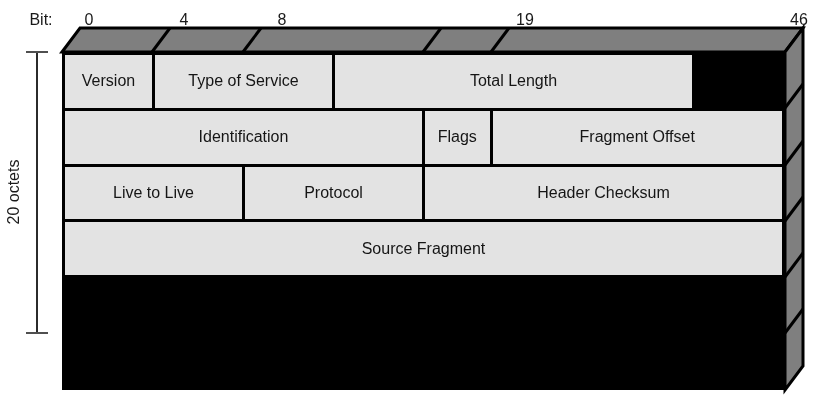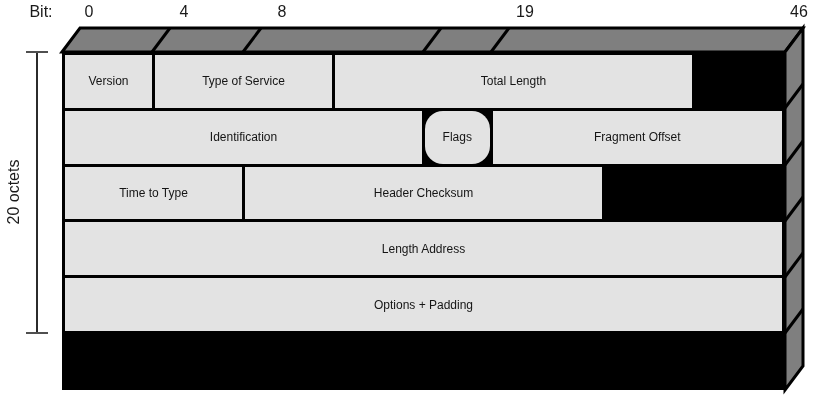--- a/index.html
+++ b/index.html
@@ -18,21 +18,21 @@
   
   .faces-svg {
     position: absolute;
     left: 0; top: 0;
     width: 817px; height: 400px;
     pointer-events: none;
   }
   
   .bit-label {
     position: absolute;
-    top: 2px;
+    top: 10px;
     transform: translateX(-50%);
     font-size: 16px;
     color: #1a1a1a;
     white-space: nowrap;
     line-height: 20px;
   }
   .bit-axis-title { left: 41px; }
   .tick-0  { left: 89px; }
   .tick-4  { left: 184px; }
   .tick-8  { left: 282px; }
@@ -73,26 +73,26 @@
     grid-template-columns: repeat(32, 1fr);
     grid-template-rows: repeat(6, 1fr);
     gap: 3px;
     padding: 3px;
   }
   .cell {
     background: #e3e3e3;
     display: flex;
     align-items: center;
     justify-content: center;
-    font-size: 12px;
+    font-size: 16px;
     color: #151515;
     white-space: nowrap;
     overflow: hidden;
   }
-  .s3  { grid-column: span 3; border-radius: 18px; }
+  .s3  { grid-column: span 3; }
   .s4  { grid-column: span 4; }
   .s8  { grid-column: span 8; text-align: center; }
   .s13 { grid-column: span 13; }
   .s16 { grid-column: span 16; text-align: right; }
   .s32 { grid-column: span 32; }
 </style>
 </head>
 <body>
 
 <div class="stage">
@@ -135,22 +135,22 @@
   <div class="field-grid">
 
     <div class="cell s4">Version</div>
     <div class="cell s8">Type of Service</div>
     <div class="cell s16">Total Length</div>
 
     <div class="cell s16">Identification</div>
     <div class="cell s3">Flags</div>
     <div class="cell s13">Fragment Offset</div>
 
-    <div class="cell s8">Time to Type</div>
+    <div class="cell s8">Live to Live</div>
+    <div class="cell s8">Protocol</div>
     <div class="cell s16">Header Checksum</div>
 
-    <div class="cell s32">Length Address</div>
+    <div class="cell s32">Source Fragment</div>
 
 
-    <div class="cell s32">Options + Padding</div>
   </div>
 
 </div>
 
 </body></html>

